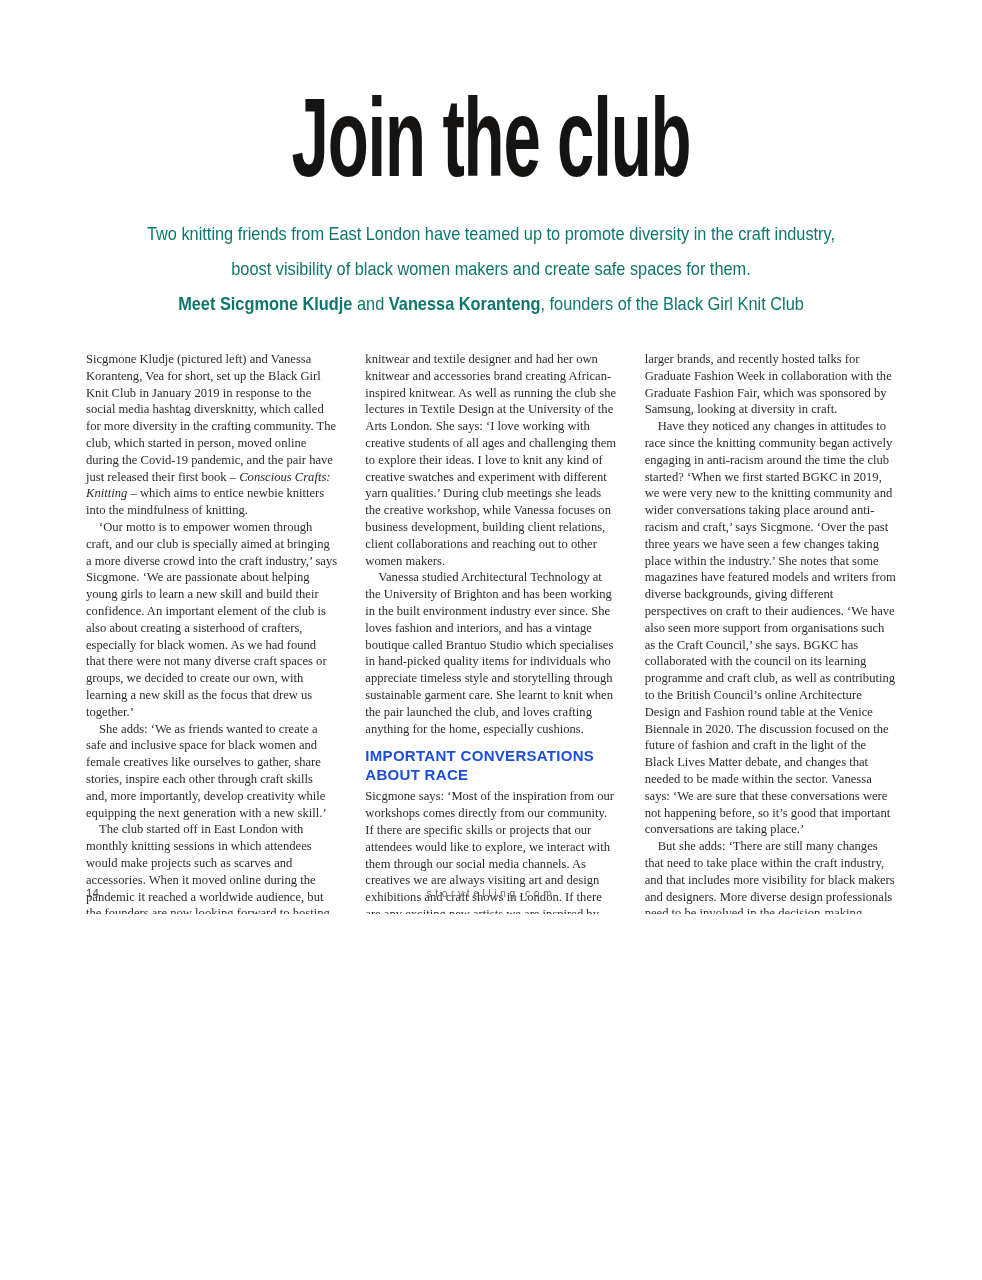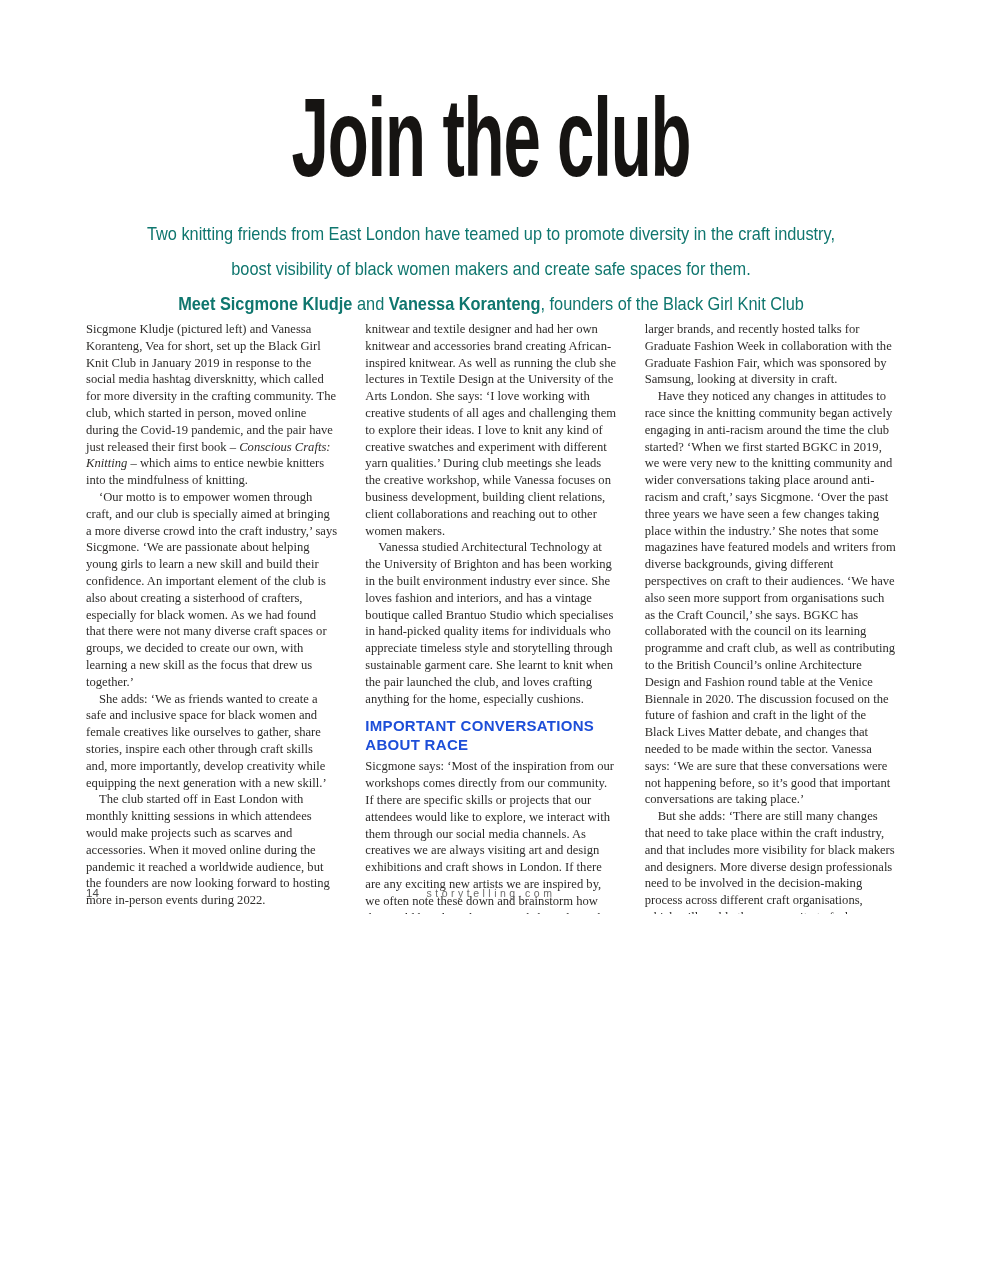--- a/index.html
+++ b/index.html
@@ -37,20 +37,21 @@
     line-height: 35px;
     transform: scaleX(0.86);
     transform-origin: 50% 50%;
     white-space: nowrap;
   }
   .b { font-weight: 700; }
   .columns {
     display: flex;
     gap: 28px;
     padding: 0 86px;
+    margin-top: 30px;
     font-size: 12.6px;
     line-height: 16.8px;
     color: #2e2c2a;
     text-align: left;
   }
   .col { flex: 1; min-width: 0; }
   .col p { margin: 0; }
   .col p.ind { text-indent: 13px; }
   .col em { font-style: italic; }
   .subhead {

